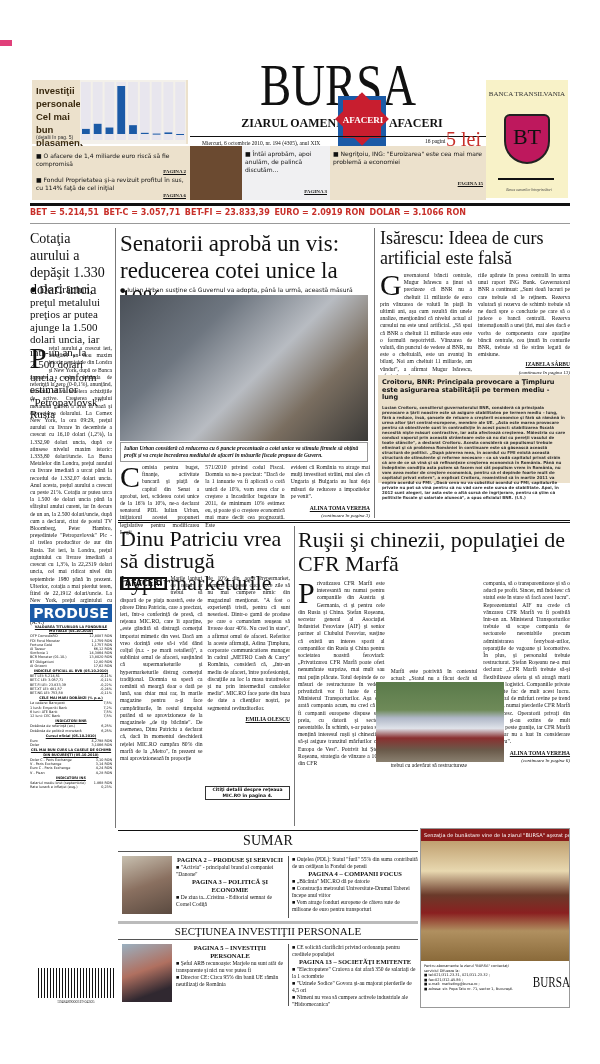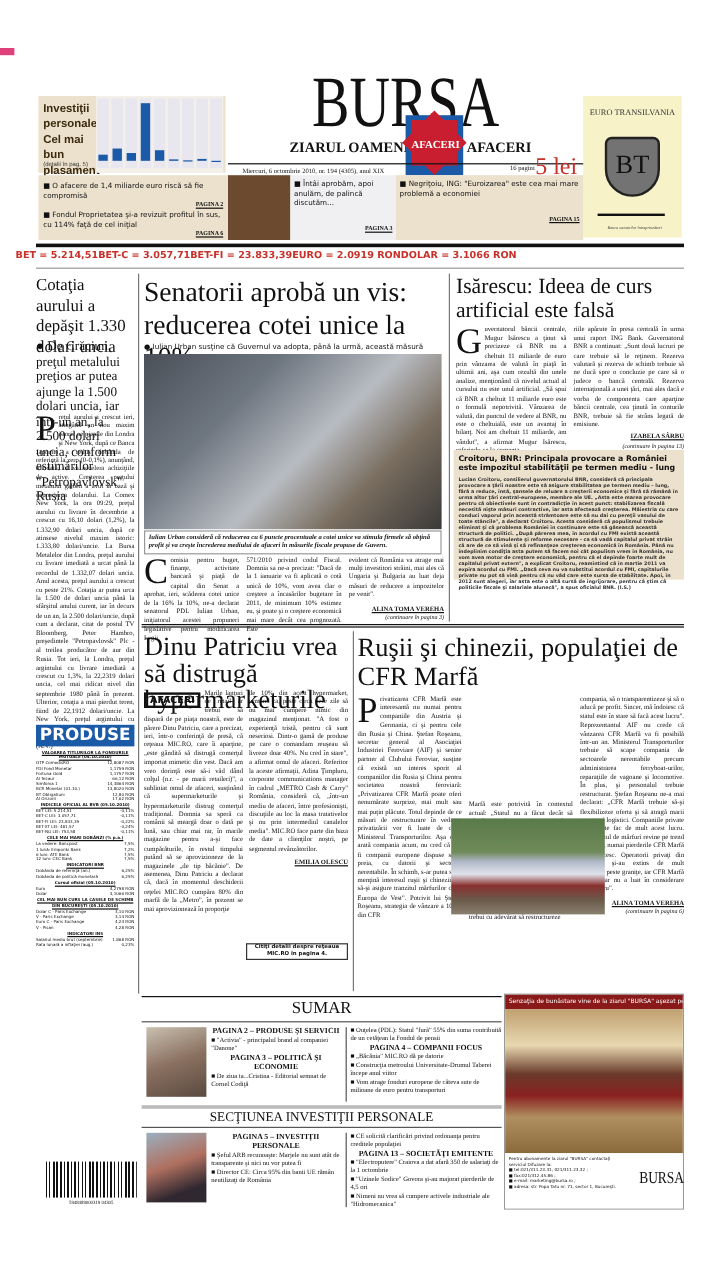--- a/index.html
+++ b/index.html
@@ -15,31 +15,31 @@
 .tagline{left:212px;top:116px;width:260px;text-align:center;font-weight:bold;font-size:12px}
 .star{left:338px;top:96px;width:48px;height:50px;background:#1b5aa6}
 .star-inner{left:343px;top:100px;width:38px;height:38px;background:#c81e2f;transform:rotate(45deg)}
 .star-inner2{left:343px;top:100px;width:38px;height:38px;background:#c81e2f}
 .star-text{left:334px;top:115px;width:58px;text-align:center;color:#fff;font-weight:bold;font-size:9px}
 .dateline{left:190px;top:136px;width:300px;border-top:1.5px solid #111;font-size:5.5px;padding-top:3px;padding-left:12px}
 .pages{left:425px;top:138px;font-size:5.5px}
 .price{left:446px;top:128px;font-size:20px;color:#c8302a}
 .bt-box{left:486px;top:80px;width:82px;height:118px;background:#f8f2c8}
 .bt-name{left:486px;top:90px;width:82px;text-align:center;font-size:7px;line-height:8px;color:#333}
-.bt-shield{left:504px;top:114px;width:46px;height:50px;border:2px solid #222;border-radius:6px 6px 24px 24px;background:#737373;text-align:center;font-size:22px;padding-top:8px}
+.bt-shield{left:504px;top:114px;width:46px;height:50px;border:2px solid #222;border-radius:6px 6px 24px 24px;background:#be185d;text-align:center;font-size:22px;padding-top:8px}
 .bt-bar{left:498px;top:178px;width:56px;height:2px;background:#111}
 .bt-slogan{left:490px;top:188px;width:78px;font-size:3.5px;font-style:italic;color:#444;text-align:center}
 
 .teaser1{left:32px;top:146px;width:158px;height:54px;background:#ece1cc;font-family:"DejaVu Sans",sans-serif;font-size:6px;line-height:8px;padding:6px 4px}
 .teaser2{left:190px;top:146px;width:52px;height:54px;background:#6b4a30}
 .teaser3{left:242px;top:146px;width:88px;height:54px;background:#f0f0f2;font-family:"DejaVu Sans",sans-serif;font-size:6px;line-height:8px;padding:4px 3px}
 .teaser4{left:330px;top:146px;width:156px;height:54px;background:#ece1cc;font-family:"DejaVu Sans",sans-serif;font-size:6px;line-height:8px;padding:4px 3px}
 .pg{font-family:"Liberation Serif",serif;font-weight:bold;text-decoration:underline;font-size:5px;text-align:right}
 .topline{left:30px;top:203px;width:540px;height:3px;background:#111}
-.index-row{left:13px;top:208px;width:436px;display:flex;font-family:"DejaVu Sans",sans-serif;font-weight:bold;font-size:8px;color:#c8302a;padding:0 0 0 0}
+.index-row{left:30px;top:208px;width:436px;display:flex;justify-content:space-between;font-family:"DejaVu Sans",sans-serif;font-weight:bold;font-size:8px;color:#c8302a;padding:0 0 0 0}
 .index-line{left:30px;top:223px;width:540px;height:1px;background:#999}
 
 .gold-title{left:30px;top:230px;width:82px;font-size:14px;line-height:17px}
 .gold-lead{left:30px;top:283px;width:82px;font-size:11px;line-height:12.5px}
 .body-s{font-size:5.6px;line-height:7.2px;text-align:justify}
 .gold-body{left:30px;top:345px;width:82px}
 .colsep{width:1px;background:#777}
 .ticker-head{left:30px;top:604px;width:82px;height:18px;background:#1b5aa6;color:#fff;font-family:"DejaVu Sans",sans-serif;font-weight:bold;font-size:14px;text-align:center;line-height:18px}
 .ticker{left:30px;top:624px;width:82px;font-family:"DejaVu Sans",sans-serif;font-size:3.4px;line-height:4.2px}
 .ticker .sec{font-weight:bold;text-align:center;text-decoration:underline;margin:1px 0}
@@ -131,21 +131,21 @@
 <div class="abs tagline">ZIARUL OAMENILOR DE AFACERI</div>
 <div class="abs star"></div>
 <div class="abs star-inner"></div>
 <div class="abs star-inner2"></div>
 <div class="abs star-text">AFACERI</div>
 <div class="abs dateline">Miercuri, 6 octombrie 2010, nr. 194 (4305), anul XIX</div>
 <div class="abs pages">16 pagini</div>
 <div class="abs price">5 lei</div>
 
 <div class="abs bt-box"></div>
-<div class="abs bt-name">EURO TRANSILVANIA</div>
+<div class="abs bt-name">BANCA TRANSILVANIA</div>
 <div class="abs bt-shield">BT</div>
 <div class="abs bt-bar"></div>
 <div class="abs bt-slogan">Banca oamenilor întreprinzători</div>
 
 <div class="abs teaser1">
   <div>■ <span>O afacere de 1,4 miliarde euro riscă să fie compromisă</span></div>
   <div class="pg">PAGINA 2</div>
   <div>■ <span>Fondul Proprietatea şi-a revizuit profitul în sus, cu 114% faţă de cel iniţial</span></div>
   <div class="pg">PAGINA 6</div>
 </div>
@@ -313,21 +313,21 @@
 <div class="abs isa-title">Isărescu: Ideea de curs artificial este falsă</div>
 <div class="abs isa-body body-s">
   <div class="col"><span class="dropcap">G</span><span>uvernatorul băncii centrale, Mugur Isărescu a ţinut să precizeze că BNR nu a cheltuit 11 miliarde de euro prin vânzarea de valută în piaţă în ultimii ani, aşa cum rezultă din unele analize, menţionând că nivelul actual al cursului nu este unul artificial. „Să spui că BNR a cheltuit 11 miliarde euro este o formulă nepotrivită. Vânzarea de valută, din punctul de vedere al BNR, nu este o cheltuială, este un avantaj în bilanţ. Noi am cheltuit 11 miliarde, am vândut", a afirmat Mugur Isărescu, referindu-se la comenta-</span></div>
   <div class="col">
       <div>riile apărute în presa centrală în urma unui raport ING Bank. Guvernatorul BNR a continuat: „Sunt două lucruri pe care trebuie să le reţinem. Rezerva valutară şi rezerva de schimb trebuie să ne ducă spre o concluzie pe care să o judece o bancă centrală. Rezerva internaţională a unei ţări, mai ales dacă e vorba de componenta care aparţine băncii centrale, cea ţinută în conturile BNR, trebuie să fie strâns legată de emisiune.</div>
       <div class="byline" style="margin-top:3px">IZABELA SÂRBU</div>
       <div class="cont">(continuare în pagina 13)</div>
     </div>
 </div>
 <div class="abs box-beige">
-  <div class="bt">Croitoru, BNR: Principala provocare a României este impozitul stabilităţii pe termen mediu - lung</div>
+  <div class="bt">Croitoru, BNR: Principala provocare a Ţimpluru este asigurarea stabilităţii pe termen mediu - lung</div>
   <div class="bb">Lucian Croitoru, consilierul guvernatorului BNR, consideră că principala provocare a ţării noastre este să asigure stabilitatea pe termen mediu – lung, fără a reduce, însă, şansele de reluare a creşterii economice şi fără să rămână în urma altor ţări central-europene, membre ale UE. „Asta este marea provocare pentru că obiectivele sunt în contradicţie în acest punct: stabilizarea fiscală necesită nişte măsuri contractive, iar asta afectează creşterea. Măiestria cu care conduci vaporul prin această strâmtoare este să nu dai cu pereţii vasului de toate stâncile", a declarat Croitoru. Acesta consideră că populismul trebuie eliminat şi că problema României în continuare este să găsească această structură de politici. „După părerea mea, în acordul cu FMI există această structură de stimulente şi reforme necesare - ca să vadă capitalul privat străin că are de ce să vină şi să refinanţeze creşterea economică în România. Până nu îndeplinim condiţia asta putem să facem noi cât populism vrem în România, nu vom avea motor de creştere economică, pentru că el depinde foarte mult de capitalul privat extern", a explicat Croitoru, reamintind că în martie 2011 va expira acordul cu FMI. „Dacă ceva nu va substitui acordul cu FMI, capitalurile private nu pot să vină pentru că nu văd care este sursa de stabilitate. Apoi, în 2012 sunt alegeri, iar asta este o altă sursă de îngrijorare, pentru că ştim că politicile fiscale şi salariale alunecă", a spus oficialul BNR. (I.S.)</div>
 </div>
 
 <div class="abs sep2"></div>
 
 <div class="abs dinu-title">Dinu Patriciu vrea să distrugă hypermarketurile</div>
 <div class="abs dinu-body body-s">
   <div class="col"><span class="afaceri">AFACERI</span><span>Marile lanţuri de retail ar trebui să dispară de pe piaţa noastră, este de părere Dinu Patriciu, care a precizat, ieri, într-o conferinţă de presă, că reţeaua MIC.RO, care îi aparţine, „este gândită să distrugă comerţul importat mimetic din vest. Dacă am vreo dorinţă este să-i văd dând colţul (n.r. - pe marii retaileri)", a subliniat omul de afaceri, susţinând că supermarketurile şi hypermarketurile distrug comerţul tradiţional. Domnia sa speră ca românii să meargă doar o dată pe lună, sau chiar mai rar, în marile magazine pentru a-şi face cumpărăturile, în restul timpului putând să se aprovizioneze de la magazinele „de tip băcănie". De asemenea, Dinu Patriciu a declarat că, dacă în momentul deschiderii reţelei MIC.RO cumpăra 80% din marfă de la „Metro", în prezent se mai aprovizionează în proporţie</span></div>
   <div class="col">
       <div>de 10% din acest hypermarket, urmând ca, peste circa zece zile să nu mai cumpere nimic din magazinul menţionat. "A fost o experienţă tristă, pentru că sunt neseriosi. Dintr-o gamă de produse pe care o comandam reuşeau să livreze doar 40%. Nu cred în stare", a afirmat omul de afaceri. Referitor la aceste afirmaţii, Adina Ţimpluru, corporate communications manager în cadrul „METRO Cash &amp; Carry" România, consideră că, „într-un mediu de afaceri, între profesionişti, discuţiile au loc la masa tratativelor şi nu prin intermediul canalelor media". MIC.RO face parte din baza de date a clienţilor noştri, pe segmentul revânzătorilor.</div>

